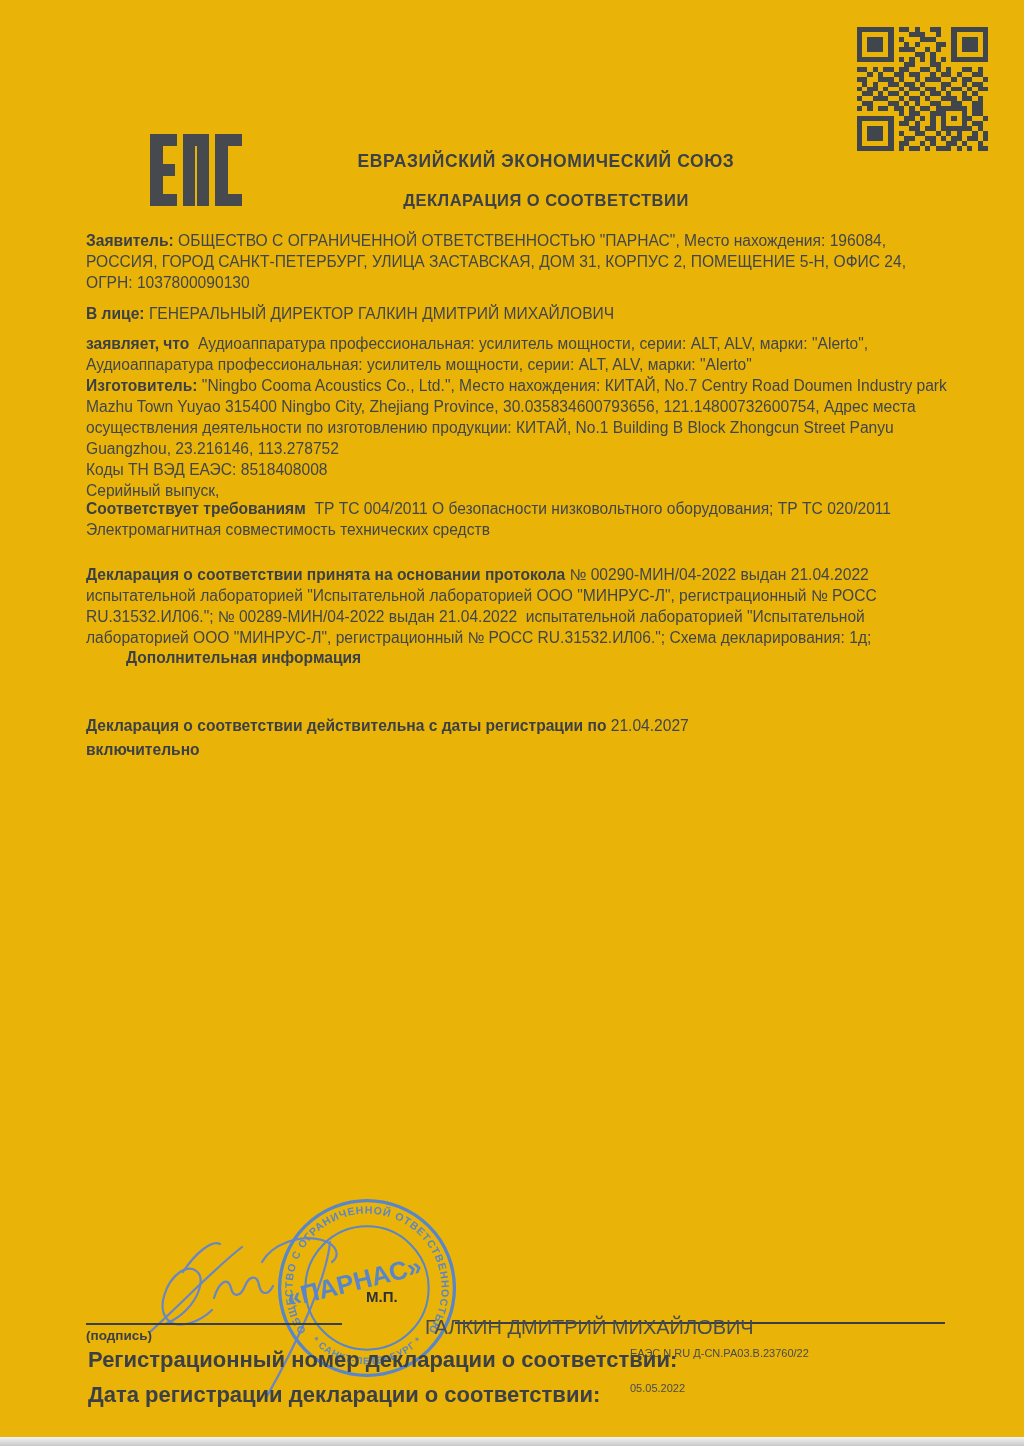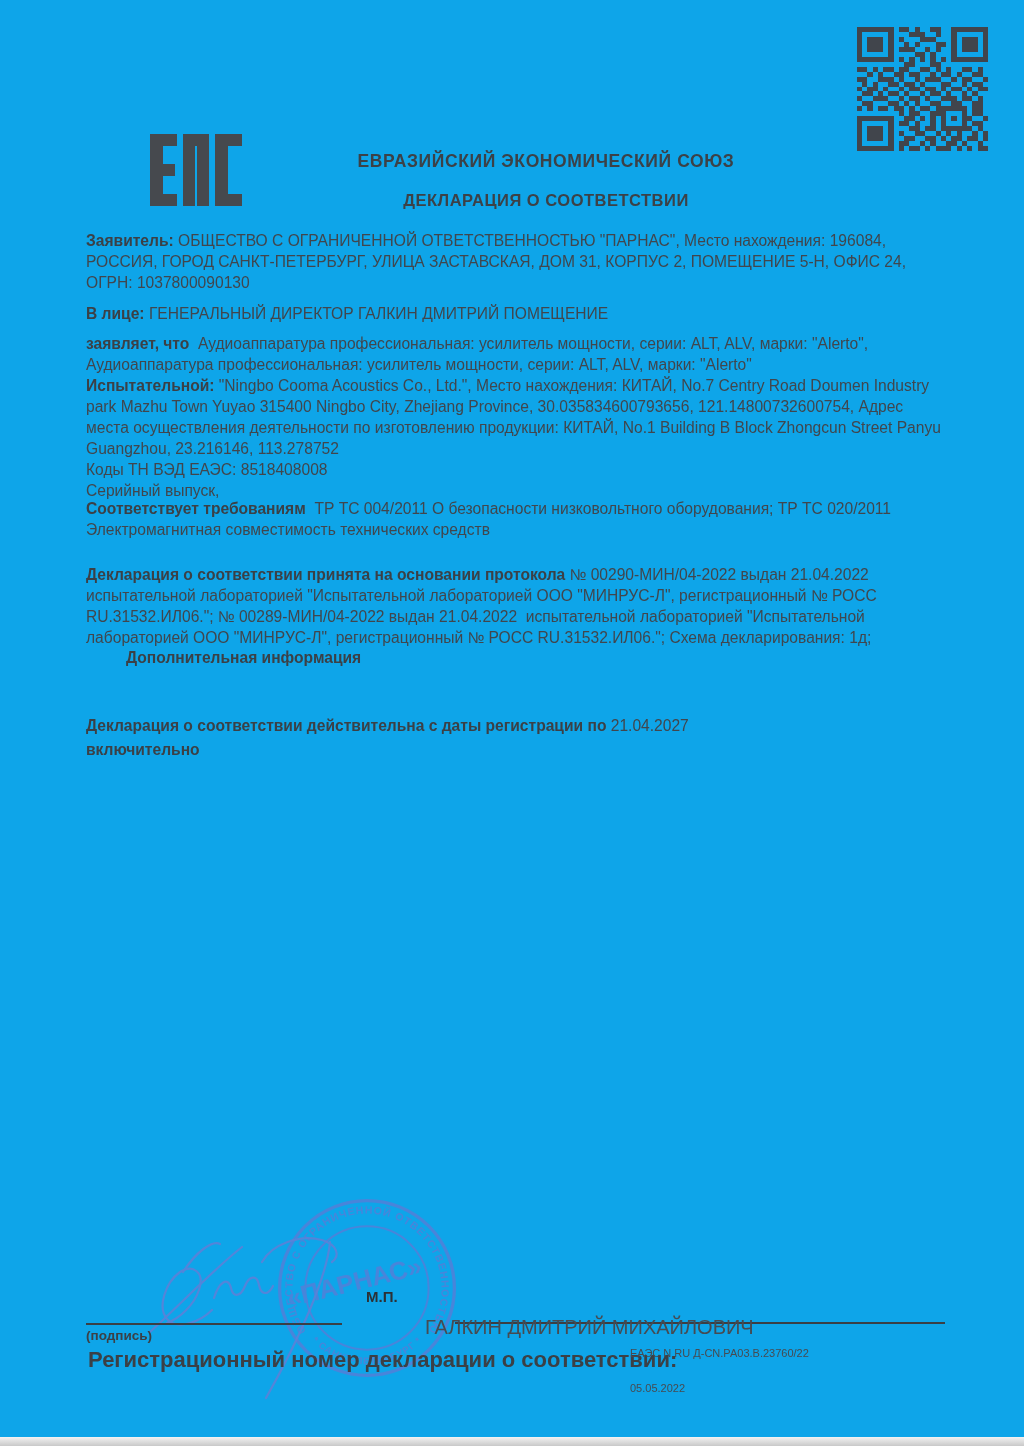--- a/index.html
+++ b/index.html
@@ -1,18 +1,18 @@
 <!DOCTYPE html>
 <html><head>
 <meta charset="utf-8">
 <style>
   html,body{margin:0;padding:0;background:#e8e8e8;}
   #page{
     position:relative;width:1024px;height:1446px;margin:0 auto;
-    background:#0ea5e9;overflow:hidden;
+    background:#eab308;overflow:hidden;
     font-family:"Liberation Sans","DejaVu Sans",sans-serif;
     color:#3e434a;
   }
   .abs{position:absolute;}
   
   #eac-logo{left:150px;top:133px;}
   #qr{left:857px;top:27px;}
   .doc-title{left:86px;width:920px;text-align:center;color:#3c4147;font-weight:bold;}
   #title1{top:151px;font-size:17.5px;letter-spacing:.6px;}
   #title2{top:191px;font-size:16.5px;letter-spacing:.5px;}
@@ -399,23 +399,23 @@
       <rect x="19" y="24" width="1" height="1" fill="#41454c"></rect>
       <rect x="21" y="24" width="1" height="1" fill="#41454c"></rect>
       <rect x="23" y="24" width="1" height="1" fill="#41454c"></rect>
       <rect x="24" y="24" width="1" height="1" fill="#41454c"></rect>
     </svg>
 
   <div id="title1" class="abs doc-title">ЕВРАЗИЙСКИЙ ЭКОНОМИЧЕСКИЙ СОЮЗ</div>
   <div id="title2" class="abs doc-title">ДЕКЛАРАЦИЯ О СООТВЕТСТВИИ</div>
 
   <div class="para p-applicant"><span class="bseg">Заявитель:</span><span> ОБЩЕСТВО С ОГРАНИЧЕННОЙ ОТВЕТСТВЕННОСТЬЮ "ПАРНАС", Место нахождения: 196084, РОССИЯ, ГОРОД САНКТ-ПЕТЕРБУРГ, УЛИЦА ЗАСТАВСКАЯ, ДОМ 31, КОРПУС 2, ПОМЕЩЕНИЕ 5-Н, ОФИС 24, ОГРН: 1037800090130</span></div>
-  <div class="para p-in-person"><span class="bseg">В лице:</span><span> ГЕНЕРАЛЬНЫЙ ДИРЕКТОР ГАЛКИН ДМИТРИЙ ПОМЕЩЕНИЕ</span></div>
+  <div class="para p-in-person"><span class="bseg">В лице:</span><span> ГЕНЕРАЛЬНЫЙ ДИРЕКТОР ГАЛКИН ДМИТРИЙ МИХАЙЛОВИЧ</span></div>
   <div class="para p-declares"><span class="bseg">заявляет, что</span><span>  Аудиоаппаратура профессиональная: усилитель мощности, серии: ALT, ALV, марки: "Alerto", Аудиоаппаратура профессиональная: усилитель мощности, серии: ALT, ALV, марки: "Alerto"
-</span><span class="bseg">Испытательной:</span><span> "Ningbo Cooma Acoustics Co., Ltd.", Место нахождения: КИТАЙ, No.7 Centry Road Doumen Industry park Mazhu Town Yuyao 315400 Ningbo City, Zhejiang Province, 30.035834600793656, 121.14800732600754, Адрес места осуществления деятельности по изготовлению продукции: КИТАЙ, No.1 Building B Block Zhongcun Street Panyu Guangzhou, 23.216146, 113.278752
+</span><span class="bseg">Изготовитель:</span><span> "Ningbo Cooma Acoustics Co., Ltd.", Место нахождения: КИТАЙ, No.7 Centry Road Doumen Industry park Mazhu Town Yuyao 315400 Ningbo City, Zhejiang Province, 30.035834600793656, 121.14800732600754, Адрес места осуществления деятельности по изготовлению продукции: КИТАЙ, No.1 Building B Block Zhongcun Street Panyu Guangzhou, 23.216146, 113.278752
 Коды ТН ВЭД ЕАЭС: 8518408008
 Серийный выпуск,</span></div>
   <div class="para p-requirements"><span class="bseg">Соответствует требованиям</span><span>  ТР ТС 004/2011 О безопасности низковольтного оборудования; ТР ТС 020/2011 Электромагнитная совместимость технических средств</span></div>
   <div class="para p-basis"><span class="bseg">Декларация о соответствии принята на основании протокола</span><span> № 00290-МИН/04-2022 выдан 21.04.2022  испытательной лабораторией "Испытательной лабораторией ООО "МИНРУС-Л", регистрационный № РОСС RU.31532.ИЛ06."; № 00289-МИН/04-2022 выдан 21.04.2022  испытательной лабораторией "Испытательной лабораторией ООО "МИНРУС-Л", регистрационный № РОСС RU.31532.ИЛ06."; Схема декларирования: 1д;</span></div>
   <div class="para p-additional"><span class="bseg">Дополнительная информация</span></div>
   <div class="para p-validity"><span class="bseg">Декларация о соответствии действительна с даты регистрации по </span><span>21.04.2027</span><span class="bseg">
 включительно</span></div>
 
   <svg id="stamp" class="abs" width="184" height="184" viewBox="-100 -100 200 200" aria-hidden="true">
     <g stroke="#4d83d9" fill="none">
@@ -447,16 +447,17 @@
   </svg>
 
   <div id="sigline-left" class="sig-line"></div>
   <div id="sigline-right" class="sig-line"></div>
   <div id="sign-label" class="sig-sub">(подпись)</div>
   <div id="applicant-name" class="abs">ГАЛКИН ДМИТРИЙ МИХАЙЛОВИЧ</div>
   <div id="mp-mark" class="abs">М.П.</div>
 
   <div id="reg-row-label" class="foot-label">Регистрационный номер декларации о соответствии:</div>
   <div id="reg-row-value" class="foot-value">ЕАЭС N RU Д-CN.РА03.В.23760/22</div>
+  <div id="date-row-label" class="foot-label">Дата регистрации декларации о соответствии:</div>
   <div id="date-row-value" class="foot-value">05.05.2022</div>
 
   <div id="scan-edge" class="abs"></div>
 </div>
 
 </body></html>

